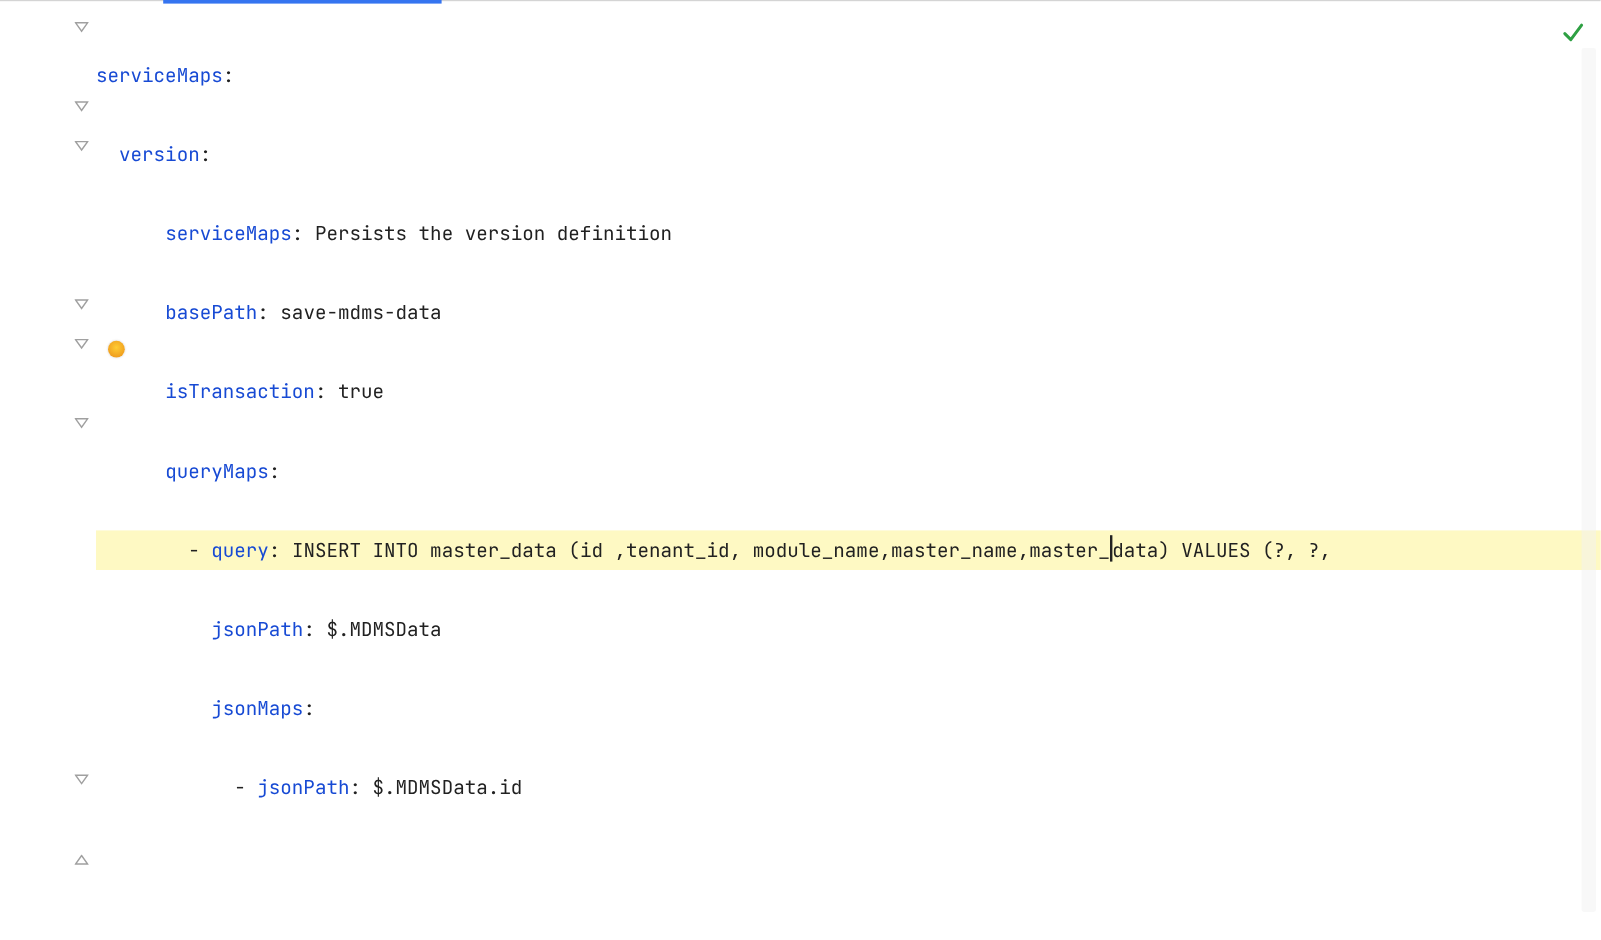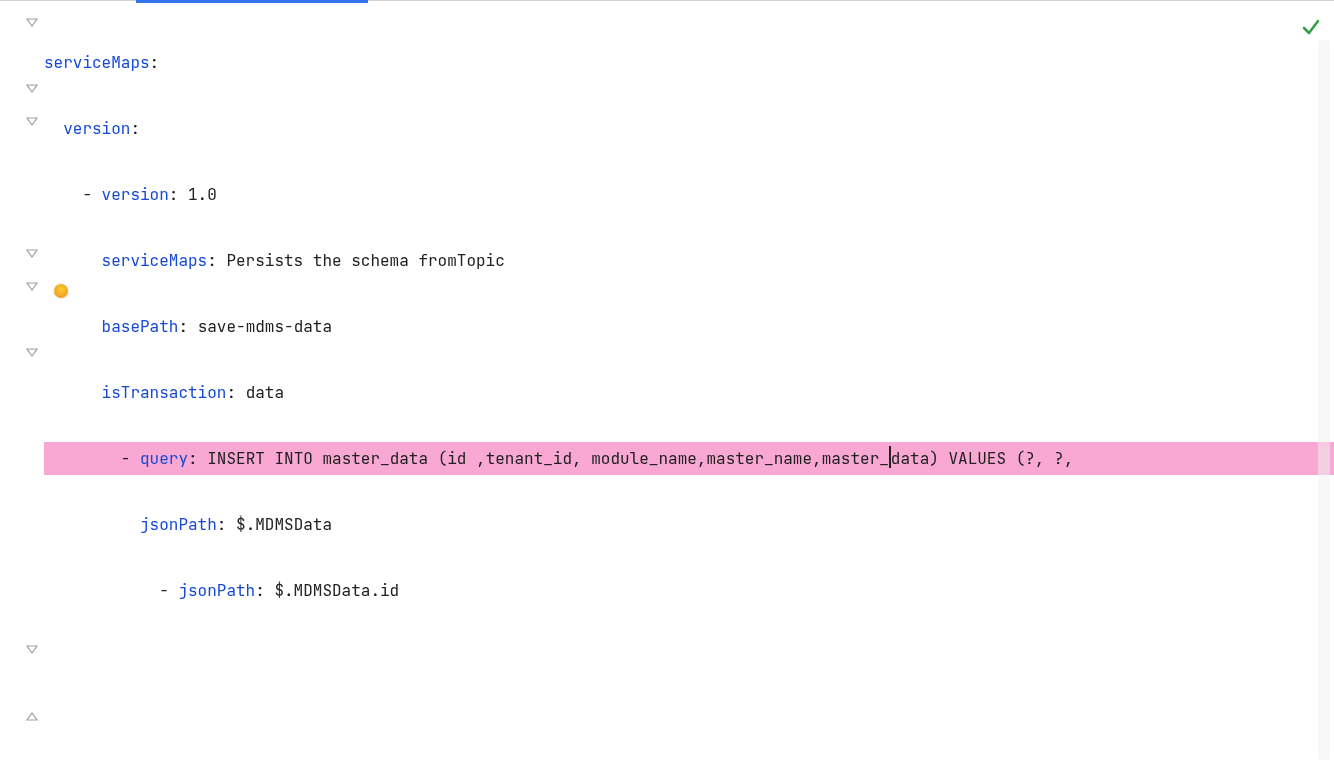--- a/index.html
+++ b/index.html
@@ -25,20 +25,21 @@
     position: absolute;
     left: 136px;
     top: -1px;
     width: 232px;
     height: 3px;
     background: #3574f0;
   }
   .editor {
     display: flex;
     height: calc(100% - 3px);
+    padding-left: 36px;
   }
   .gutter {
     width: 44px;
     flex: 0 0 44px;
     background: #ffffff;
     position: relative;
   }
   .gutter-icon {
     position: absolute;
     left: 24px;
@@ -63,21 +64,21 @@
     padding-top: 10px;
     position: relative;
     white-space: pre;
     line-height: 33px;
   }
   .code-line {
     padding-left: 0;
     height: 33px;
   }
   .highlight-line {
-    background: #f9a8d4;
+    background: #fef9c3;
   }
   .key { color: #174ad4; }
   .plain { color: #212121; }
   .caret {
     display: inline-block;
     width: 0;
     height: 22px;
     border-left: 2px solid #222;
     vertical-align: -4px;
     margin: 0;
@@ -149,26 +150,27 @@
     <div class="gutter-icon fold-icon" style="top:707px">
       <svg width="12" height="12">
           <path d="M1 8 L11 8 L6 1 Z" fill="none" stroke="#a0a0a0" stroke-width="1.2"></path>
         </svg>
     </div>
   </div>
 
   <div class="code-area">
 <div class="code-line"><span class="key">serviceMaps</span><span class="plain">:</span></div>
 <div class="code-line">  <span class="key">version</span><span class="plain">:</span></div>
-<div class="code-line">    <span class="plain">- </span><span class="key">version</span><span class="plain">: </span><span class="plain">1.0</span></div>
-<div class="code-line">      <span class="key">serviceMaps</span><span class="plain">: </span><span class="plain">Persists the schema fromTopic</span></div>
+<div class="code-line">      <span class="key">serviceMaps</span><span class="plain">: </span><span class="plain">Persists the version definition</span></div>
 <div class="code-line">      <span class="key">basePath</span><span class="plain">: </span><span class="plain">save-mdms-data</span></div>
-<div class="code-line">      <span class="key">isTransaction</span><span class="plain">: </span><span class="plain">data</span></div>
+<div class="code-line">      <span class="key">isTransaction</span><span class="plain">: </span><span class="plain">true</span></div>
+<div class="code-line">      <span class="key">queryMaps</span><span class="plain">:</span></div>
 <div class="code-line highlight-line">        <span class="plain">- </span><span class="key">query</span><span class="plain">: </span><span class="plain">INSERT INTO master_data (id ,tenant_id, module_name,master_name,master_</span><span class="caret"></span><span class="plain">data) VALUES (?, ?,</span></div>
 <div class="code-line">          <span class="key">jsonPath</span><span class="plain">: </span><span class="plain">$.MDMSData</span></div>
+<div class="code-line">          <span class="key">jsonMaps</span><span class="plain">:</span></div>
 <div class="code-line">            <span class="plain">- </span><span class="key">jsonPath</span><span class="plain">: </span><span class="plain">$.MDMSData.id</span></div>
 
 
 
 
 
 
 
 
 

